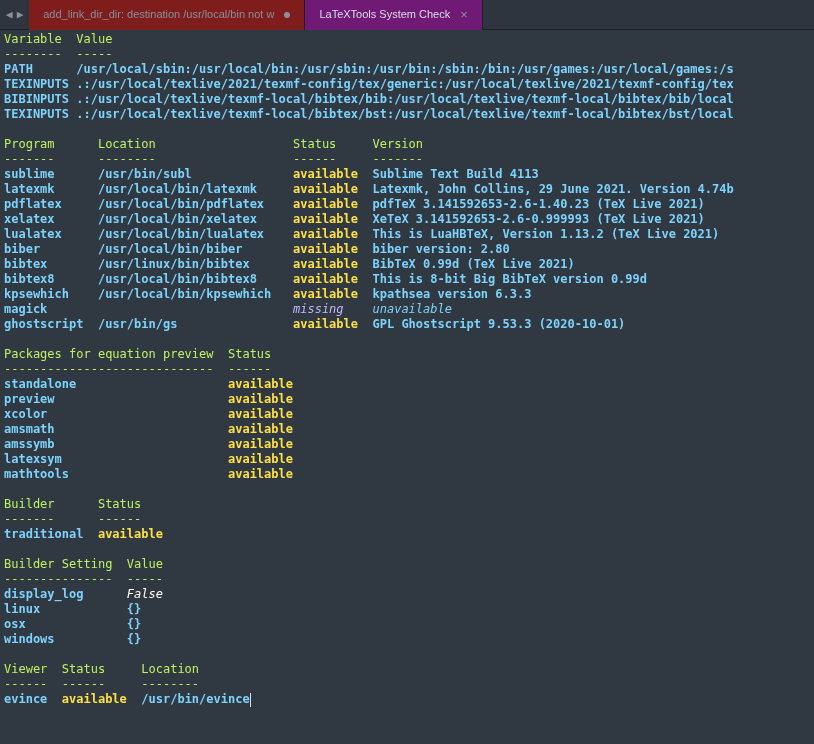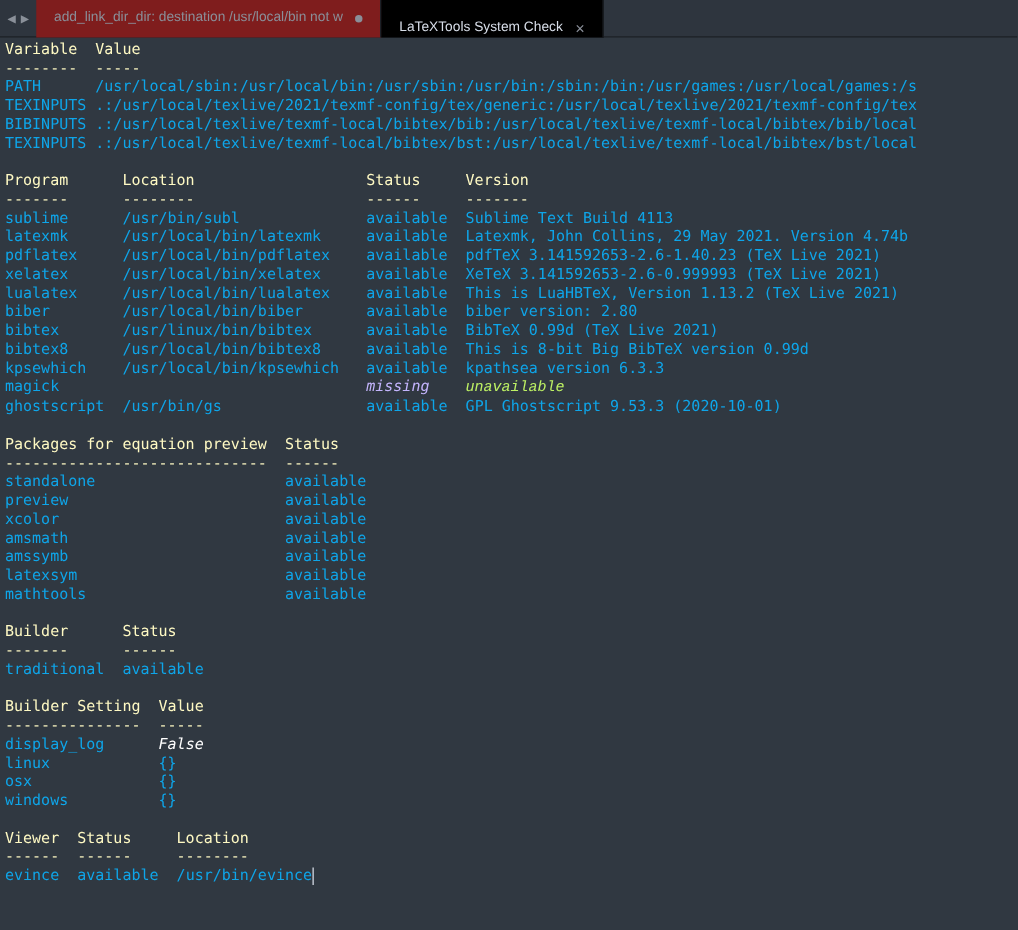--- a/index.html
+++ b/index.html
@@ -34,33 +34,33 @@
       display: flex;
       align-items: center;
       color: #8a8f99;
       font-family: sans-serif;
       font-size: 11px;
       gap: 10px;
       cursor: pointer;
       border-right: 1px solid #1c2026;
     }
     .tab.inactive { background: #7f1d1d; max-width: 300px; }
-    .tab.active { background: #000000; color: #d8dee9; align-items: flex-end; }
+    .tab.active { background: #701a75; color: #d8dee9; }
     .tab .dot { width: 6px; height: 6px; border-radius: 50%; background: #8a8f99; display: inline-block; }
     .tab .close { color: #8a8f99; font-size: 13px; }
     .content {
       padding: 2px 4px;
       white-space: pre;
       overflow: hidden;
     }
-    .hdr { color: #fef9c3; }
-    .val { color: #0ea5e9; }
-    .avail { color: #0ea5e9; }
+    .hdr { color: #bef264; }
+    .val { color: #7dd3fc; font-weight: bold; }
+    .avail { color: #fde047; font-weight: bold; }
     .missing { color: #c4b5fd; font-style: italic; }
-    .unavail { color: #bef264; font-style: italic; font-family: Liberation Mono, monospace; }
+    .unavail { color: #7dd3fc; font-style: italic; }
     .false { color: #ffffff; font-style: italic; }
     .cursor {
       display: inline-block;
       width: 1px;
       height: 14px;
       background: #d8dee9;
       vertical-align: middle;
       margin-left: 0;
     }
   </style>
@@ -85,21 +85,21 @@
 <div class="content"><span class="hdr">Variable  Value</span>
 <span class="hdr">--------  -----</span>
 <span id="vars-rows"><span class="val">PATH      </span><span class="val">/usr/local/sbin:/usr/local/bin:/usr/sbin:/usr/bin:/sbin:/bin:/usr/games:/usr/local/games:/s</span>
 <span class="val">TEXINPUTS </span><span class="val">.:/usr/local/texlive/2021/texmf-config/tex/generic:/usr/local/texlive/2021/texmf-config/tex</span>
 <span class="val">BIBINPUTS </span><span class="val">.:/usr/local/texlive/texmf-local/bibtex/bib:/usr/local/texlive/texmf-local/bibtex/bib/local</span>
 <span class="val">TEXINPUTS </span><span class="val">.:/usr/local/texlive/texmf-local/bibtex/bst:/usr/local/texlive/texmf-local/bibtex/bst/local</span>
 </span>
 <span class="hdr">Program      Location                   Status     Version</span>
 <span class="hdr">-------      --------                   ------     -------</span>
 <span id="programs-rows"><span class="val">sublime     </span><span class="val"> /usr/bin/subl              </span><span class="avail">available</span><span class="val">  Sublime Text Build 4113</span>
-<span class="val">latexmk     </span><span class="val"> /usr/local/bin/latexmk     </span><span class="avail">available</span><span class="val">  Latexmk, John Collins, 29 May 2021. Version 4.74b</span>
+<span class="val">latexmk     </span><span class="val"> /usr/local/bin/latexmk     </span><span class="avail">available</span><span class="val">  Latexmk, John Collins, 29 June 2021. Version 4.74b</span>
 <span class="val">pdflatex    </span><span class="val"> /usr/local/bin/pdflatex    </span><span class="avail">available</span><span class="val">  pdfTeX 3.141592653-2.6-1.40.23 (TeX Live 2021)</span>
 <span class="val">xelatex     </span><span class="val"> /usr/local/bin/xelatex     </span><span class="avail">available</span><span class="val">  XeTeX 3.141592653-2.6-0.999993 (TeX Live 2021)</span>
 <span class="val">lualatex    </span><span class="val"> /usr/local/bin/lualatex    </span><span class="avail">available</span><span class="val">  This is LuaHBTeX, Version 1.13.2 (TeX Live 2021)</span>
 <span class="val">biber       </span><span class="val"> /usr/local/bin/biber       </span><span class="avail">available</span><span class="val">  biber version: 2.80</span>
 <span class="val">bibtex      </span><span class="val"> /usr/linux/bin/bibtex      </span><span class="avail">available</span><span class="val">  BibTeX 0.99d (TeX Live 2021)</span>
 <span class="val">bibtex8     </span><span class="val"> /usr/local/bin/bibtex8     </span><span class="avail">available</span><span class="val">  This is 8-bit Big BibTeX version 0.99d</span>
 <span class="val">kpsewhich   </span><span class="val"> /usr/local/bin/kpsewhich   </span><span class="avail">available</span><span class="val">  kpathsea version 6.3.3</span>
 <span class="val">magick      </span><span class="val">                            </span><span class="missing">missing</span><span class="unavail">    unavailable</span>
 <span class="val">ghostscript </span><span class="val"> /usr/bin/gs                </span><span class="avail">available</span><span class="val">  GPL Ghostscript 9.53.3 (2020-10-01)</span>
 </span>

